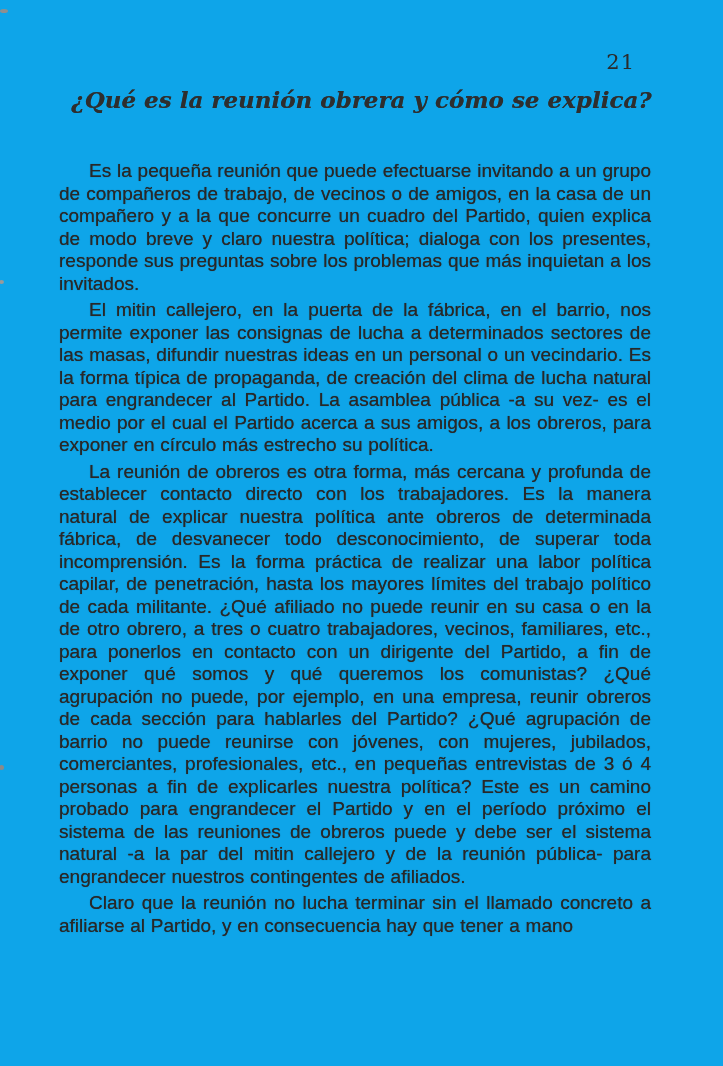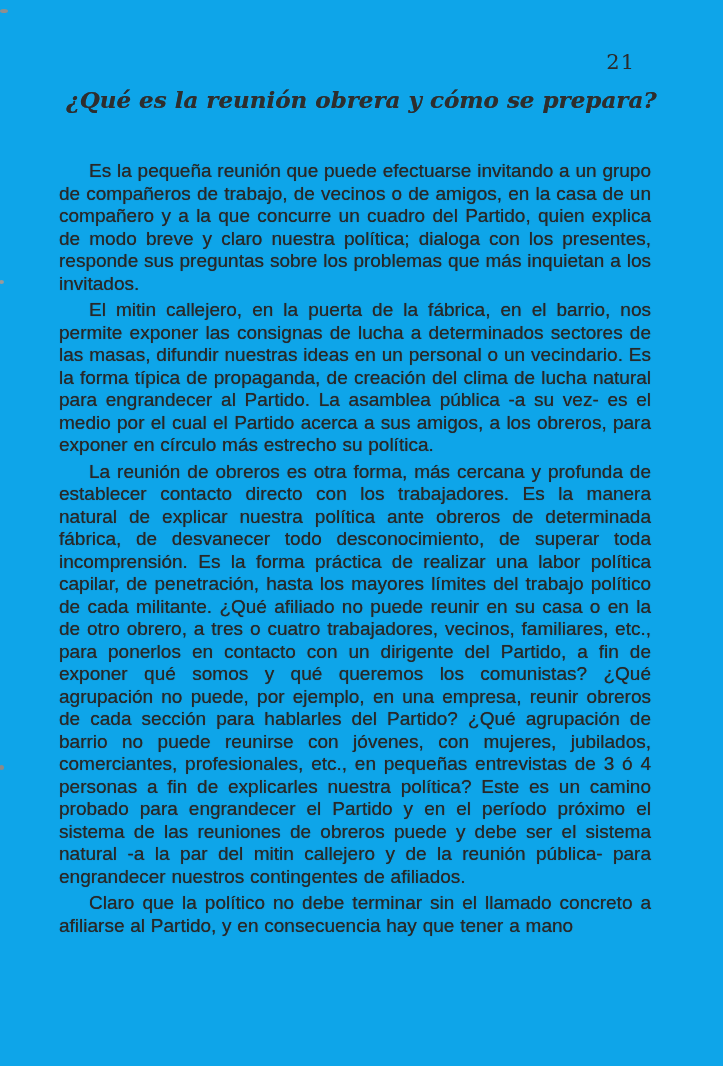--- a/index.html
+++ b/index.html
@@ -70,22 +70,22 @@
 <body>
 
 <div class="page">
 
   <span class="speck speck-1"></span>
   <span class="speck speck-2"></span>
   <span class="speck speck-3"></span>
 
   <div class="page-number">21</div>
 
-  <h1 class="doc-title">¿Qué es la reunión obrera y cómo se prepara?</h1>
+  <h1 class="doc-title">¿Qué es la reunión obrera y cómo se explica?</h1>
 
   <div class="doc-body">
     <p>Es la pequeña reunión que puede efectuarse invitando a un grupo de compañeros de trabajo, de vecinos o de amigos, en la casa de un compañero y a la que concurre un cuadro del Partido, quien explica de modo breve y claro nuestra política; dialoga con los presentes, responde sus preguntas sobre los problemas que más inquietan a los invitados.</p>
     <p>El mitin callejero, en la puerta de la fábrica, en el barrio, nos permite exponer las consignas de lucha a determinados sectores de las masas, difundir nuestras ideas en un personal o un vecindario. Es la forma típica de propaganda, de creación del clima de lucha natural para engrandecer al Partido. La asamblea pública -a su vez- es el medio por el cual el Partido acerca a sus amigos, a los obreros, para exponer en círculo más estrecho su política.</p>
     <p>La reunión de obreros es otra forma, más cercana y profunda de establecer contacto directo con los trabajadores. Es la manera natural de explicar nuestra política ante obreros de determinada fábrica, de desvanecer todo desconocimiento, de superar toda incomprensión. Es la forma práctica de realizar una labor política capilar, de penetración, hasta los mayores límites del trabajo político de cada militante. ¿Qué afiliado no puede reunir en su casa o en la de otro obrero, a tres o cuatro trabajadores, vecinos, familiares, etc., para ponerlos en contacto con un dirigente del Partido, a fin de exponer qué somos y qué queremos los comunistas? ¿Qué agrupación no puede, por ejemplo, en una empresa, reunir obreros de cada sección para hablarles del Partido? ¿Qué agrupación de barrio no puede reunirse con jóvenes, con mujeres, jubilados, comerciantes, profesionales, etc., en pequeñas entrevistas de 3 ó 4 personas a fin de explicarles nuestra política? Este es un camino probado para engrandecer el Partido y en el período próximo el sistema de las reuniones de obreros puede y debe ser el sistema natural -a la par del mitin callejero y de la reunión pública- para engrandecer nuestros contingentes de afiliados.</p>
-    <p>Claro que la político no debe terminar sin el llamado concreto a afiliarse al Partido, y en consecuencia hay que tener a mano</p>
+    <p>Claro que la reunión no lucha terminar sin el llamado concreto a afiliarse al Partido, y en consecuencia hay que tener a mano</p>
   </div>
 
 </div>
 
 </body></html>

